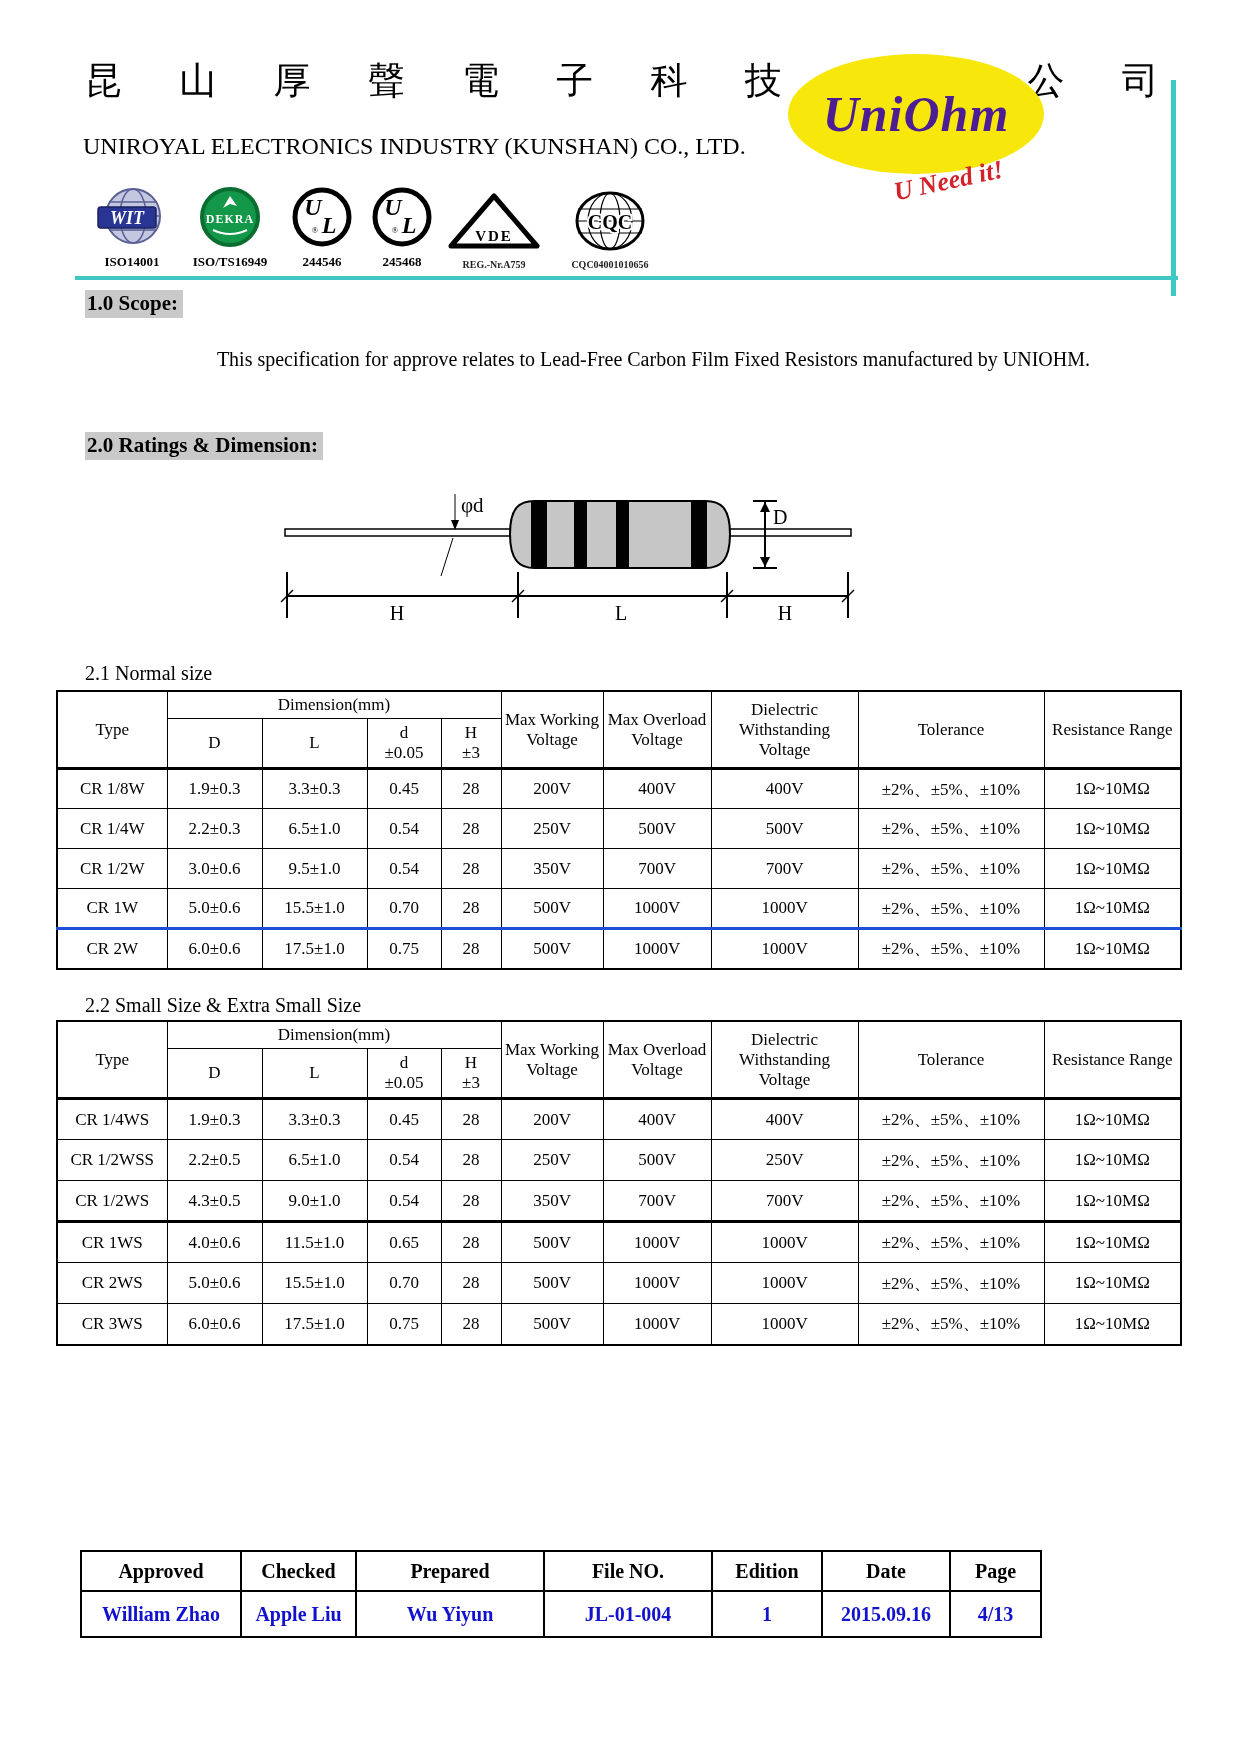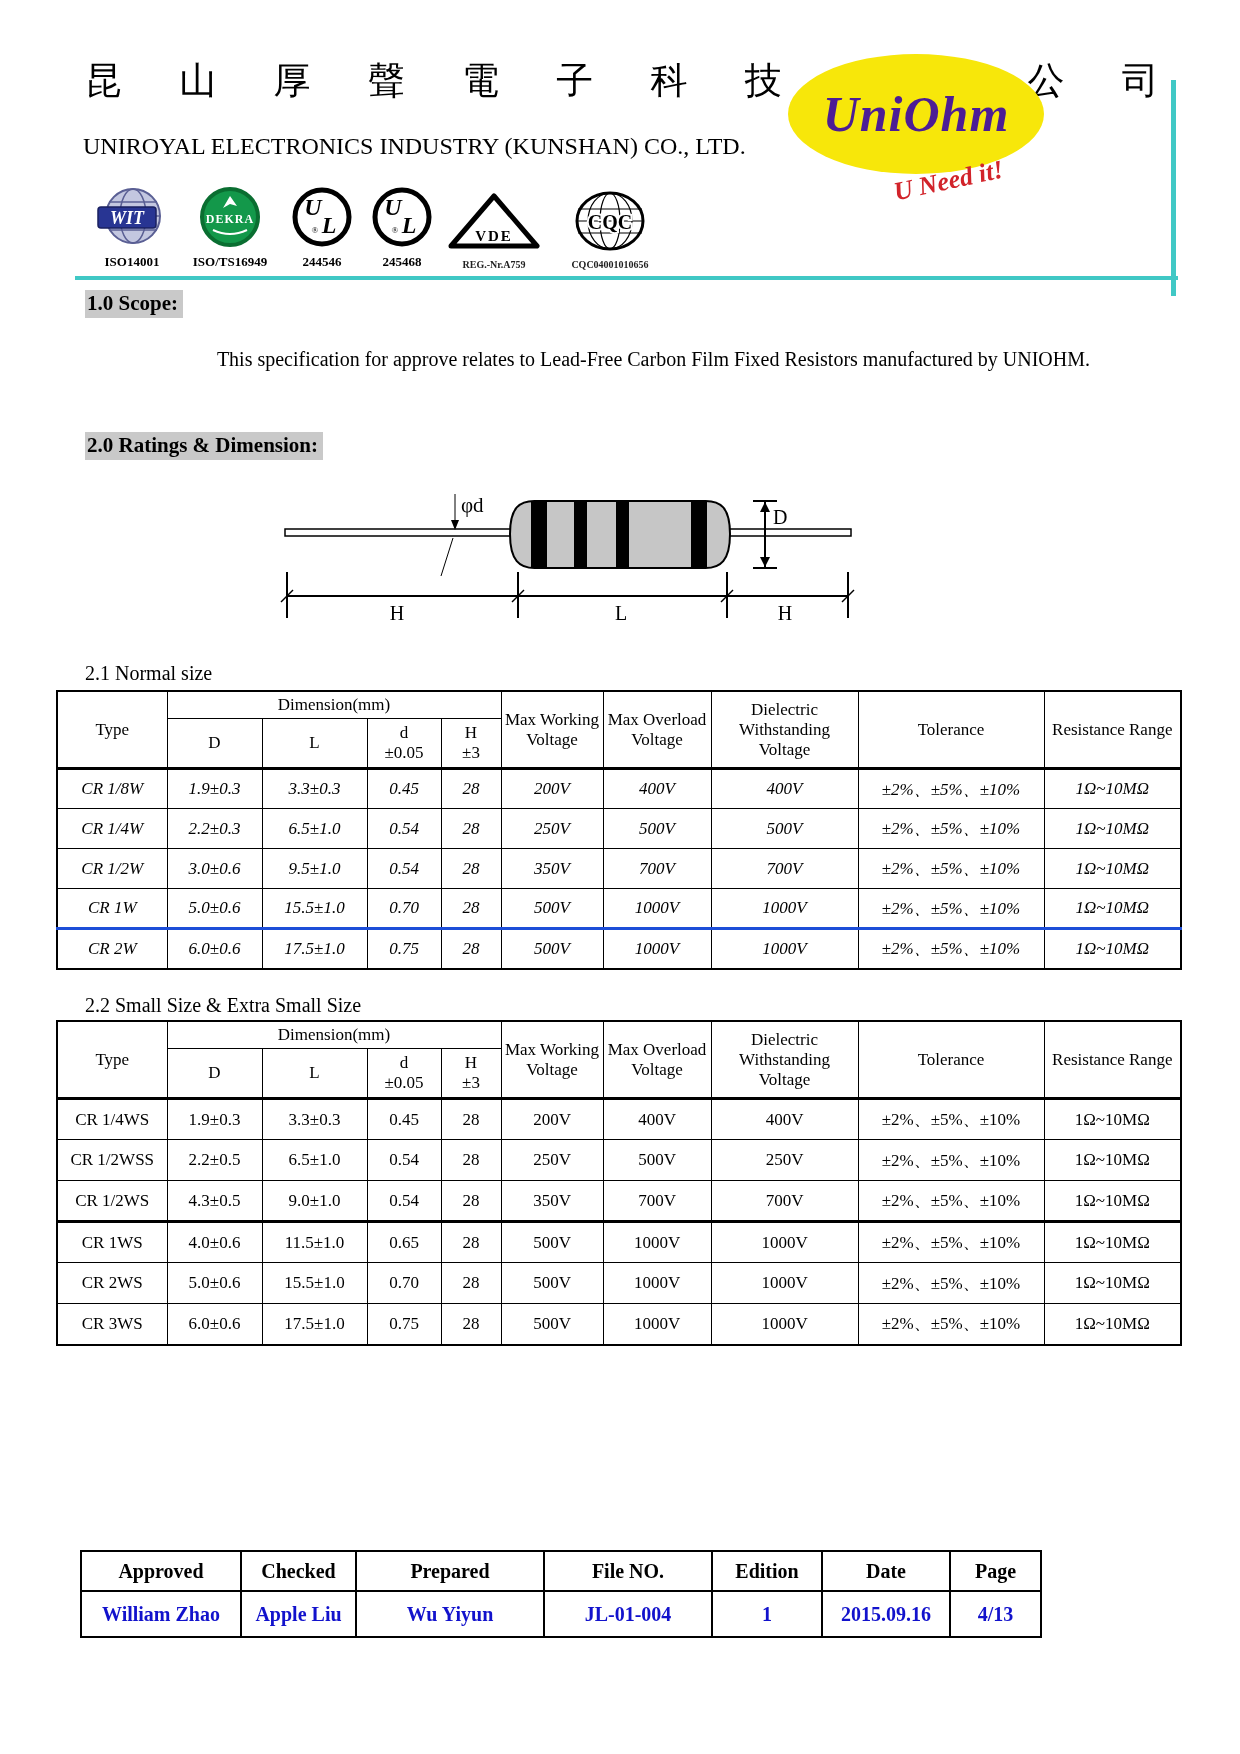--- a/index.html
+++ b/index.html
@@ -33,21 +33,21 @@
   .diagram{position:absolute;left:225px;top:446px;}
   
   table.spec{position:absolute;left:56px;width:1124px;border-collapse:collapse;table-layout:fixed;
     font-size:17px;text-align:center;border:2px solid #000;}
   table.spec th,table.spec td{border:1px solid #000;padding:0 2px;font-weight:normal;overflow:hidden;}
   table.spec thead{border-bottom:3px solid #000;}
   .t1{top:690px;}
   .t2{top:1020px;}
   .hrow1 th{height:26px;}
   .hrow2 th{height:48px;}
-  .t1 tbody tr{height:40px;font-style:italic;}
+  .t1 tbody tr{height:40px;}
   .t2 tbody tr{height:41px;}
   .t1 tbody tr:nth-child(5){border-top:3px solid #1d4ed8;}
   .t2 tbody tr:nth-child(4){border-top:3px solid #000;}
   
   table.footer{position:absolute;left:80px;top:1550px;width:960px;border-collapse:collapse;table-layout:fixed;
     border:2px solid #0369a1;text-align:center;font-size:20px;}
   table.footer th,table.footer td{border:2px solid #000;font-weight:bold;}
   table.footer tr.fh{height:40px;}
   table.footer tr.fv{height:46px;color:#1212CC;}
   svg text{font-family:"Liberation Serif","DejaVu Serif",serif;}

